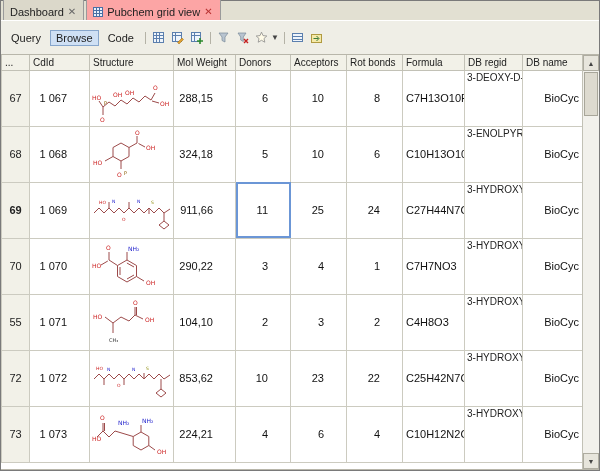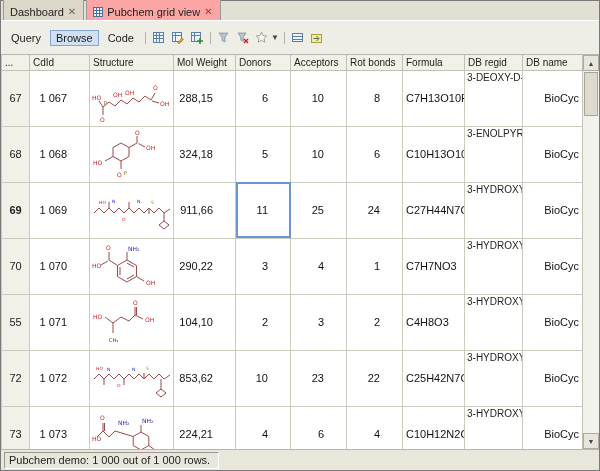--- a/index.html
+++ b/index.html
@@ -371,17 +371,14 @@
         </div>
       <div class="track">
         <div class="thumb"></div>
       </div>
       <div class="sbtn">
           <span>▼</span>
         </div>
     </div>
   </div>
 
-  <div class="statusbar">
-    <span class="statuscell">Pubchem demo: 1 000 out of 1 000 rows.</span>
-  </div>
 
 </div>
 
 </body></html>

